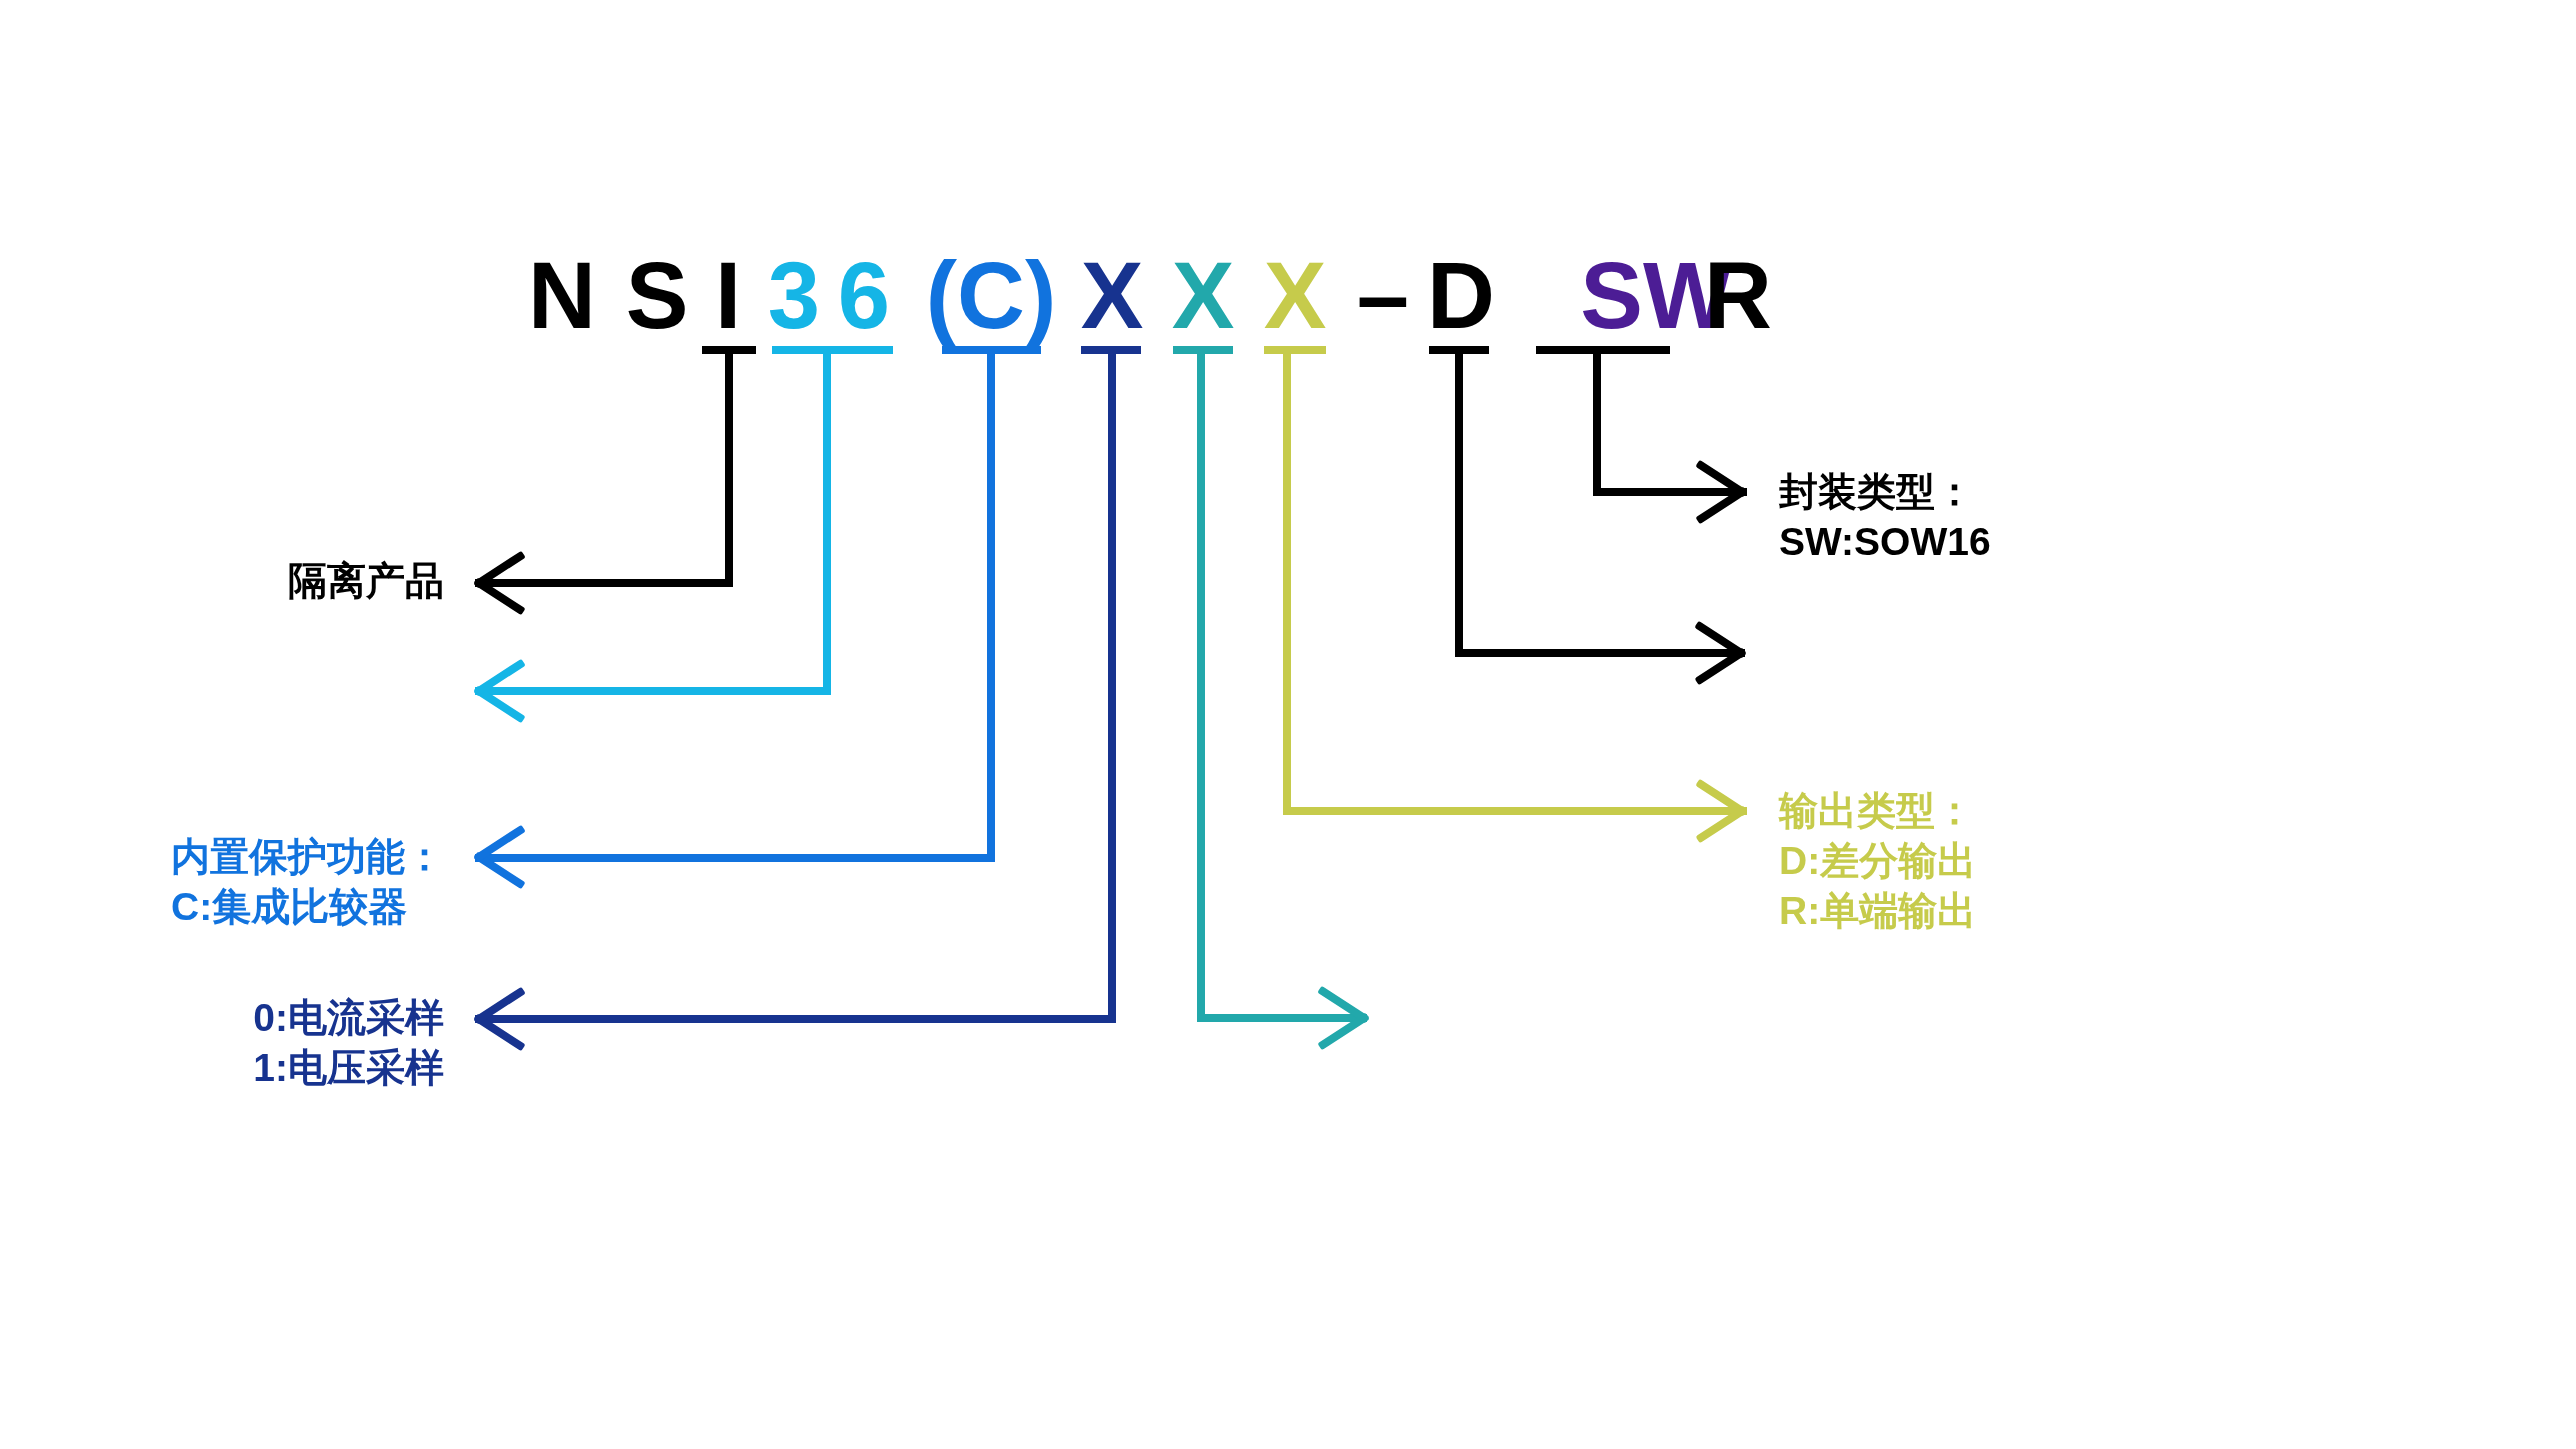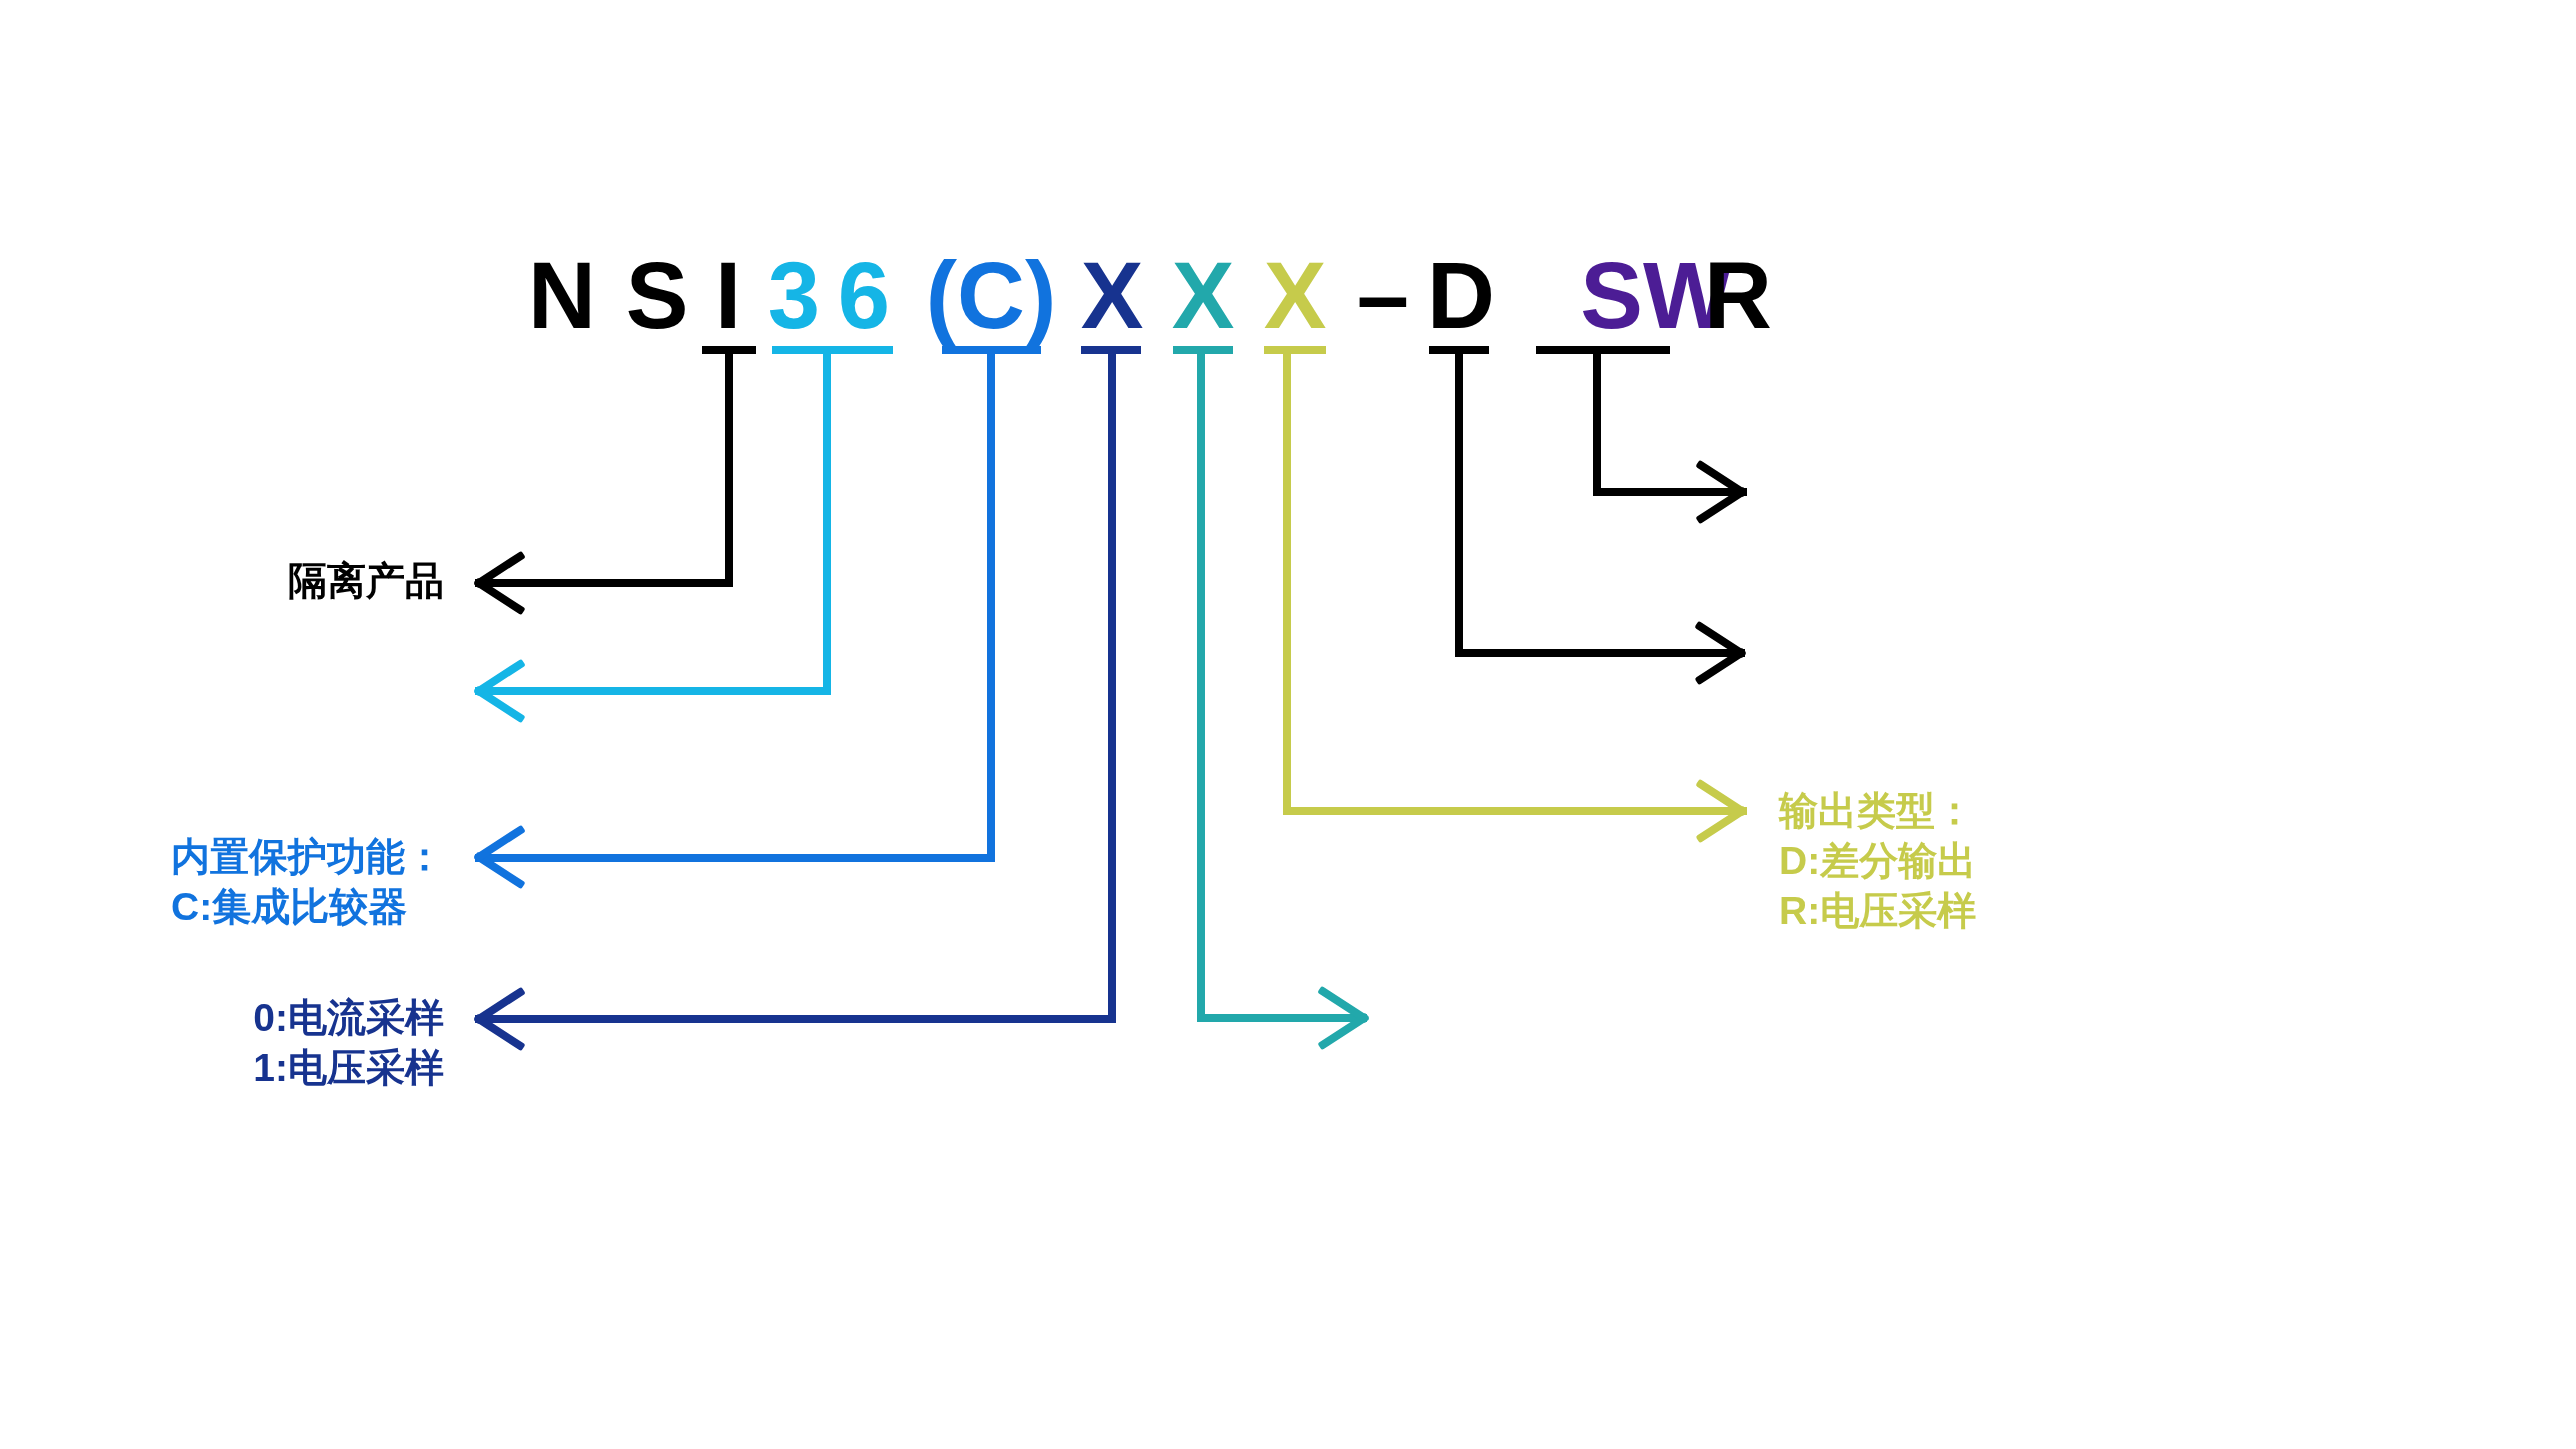--- a/index.html
+++ b/index.html
@@ -117,21 +117,21 @@
     <div class="tick" style="left:1264px;top:346px;width:62px"></div>
     <div class="vbar" style="left:1283px;top:346px;height:469px"></div>
     <div class="hbar" style="left:1283px;top:807px;width:464px"></div>
     <div class="arrowhead right" style="left:1744px;top:811px">
         <span></span>
         <span></span>
       </div>
     <div class="label" style="left:1779px;top:786px">
       <div>输出类型：</div>
       <div>D:差分输出</div>
-      <div>R:电压采样</div>
+      <div>R:单端输出</div>
     </div>
   </div>
 
   <div class="group" style="color: rgb(0, 0, 0);">
     <div class="tick" style="left:1429px;top:346px;width:60px"></div>
     <div class="vbar" style="left:1455px;top:346px;height:311px"></div>
     <div class="hbar" style="left:1455px;top:649px;width:290px"></div>
     <div class="arrowhead right" style="left:1743px;top:653px">
         <span></span>
         <span></span>
@@ -139,16 +139,20 @@
   </div>
 
   <div class="group" style="color: rgb(0, 0, 0);">
     <div class="tick" style="left:1536px;top:346px;width:134px"></div>
     <div class="vbar" style="left:1593px;top:346px;height:150px"></div>
     <div class="hbar" style="left:1593px;top:488px;width:154px"></div>
     <div class="arrowhead right" style="left:1744px;top:492px">
         <span></span>
         <span></span>
       </div>
+    <div class="label" style="left:1779px;top:467px">
+      <div>封装类型：</div>
+      <div>SW:SOW16</div>
+    </div>
   </div>
 
 </div>
 
 
 </body></html>

